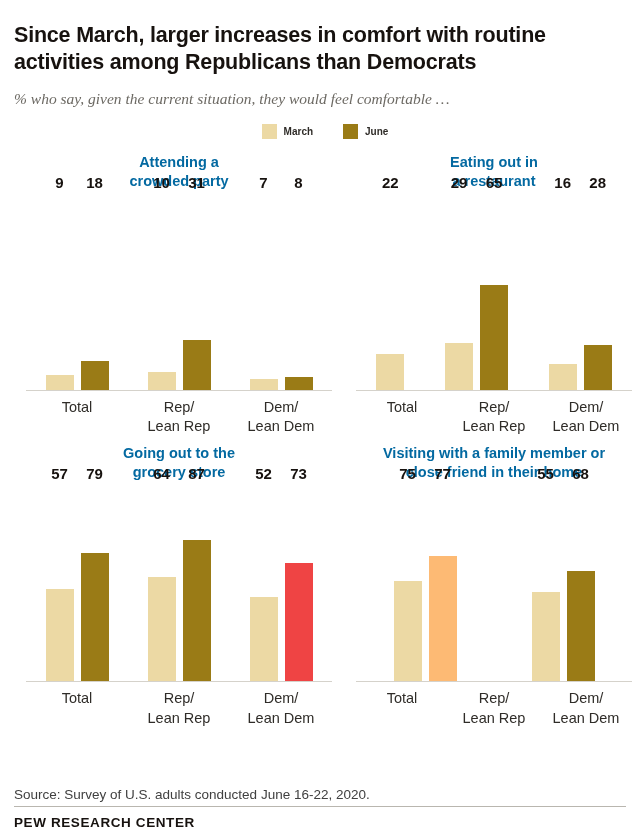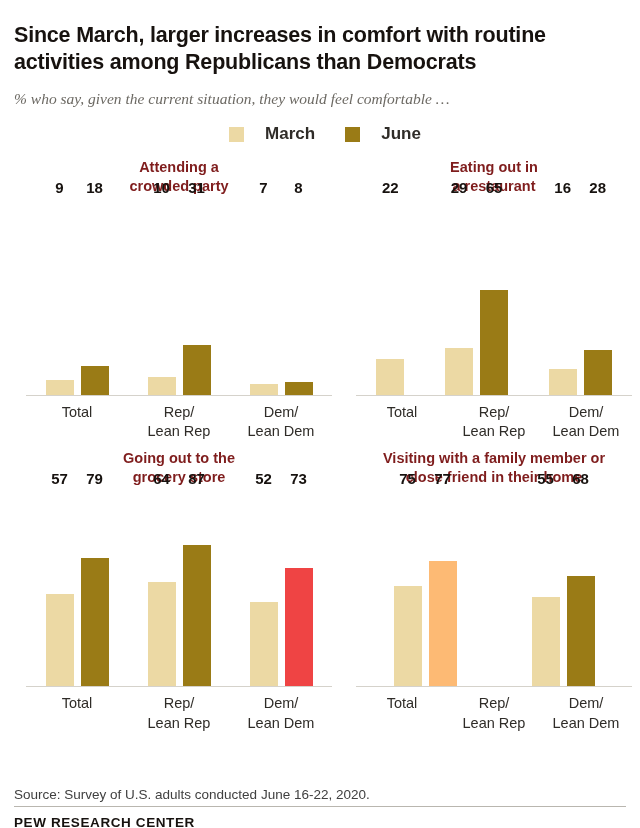--- a/index.html
+++ b/index.html
@@ -42,22 +42,22 @@
     display: flex;
     justify-content: center;
     align-items: center;
     gap: 30px;
     margin-top: 16px;
     margin-left: 10px;
   }
   .legend-entry {
     display: flex;
     align-items: center;
-    gap: 21px;
-    font-size: 17px;
+    gap: 7px;
+    font-size: 10px;
     font-weight: bold;
     color: #2f2c28;
   }
   .swatch {
     width: 15px;
     height: 15px;
     display: inline-block;
   }
   .grid {
     margin-top: 14px;
@@ -67,21 +67,21 @@
     column-gap: 0px;
     row-gap: 8px;
   }
   .panel {
     position: relative;
   }
   .panel-title {
     font-size: 14.5px;
     font-weight: bold;
     line-height: 1.3;
-    color: #7f1d1d;
+    color: #0369a1;
     text-align: center;
     height: 40px;
     margin-bottom: 2px;
   }
   .panel-title span { display: block; }
   .plot {
     position: relative;
     height: 196px;
   }
   .baseline {

